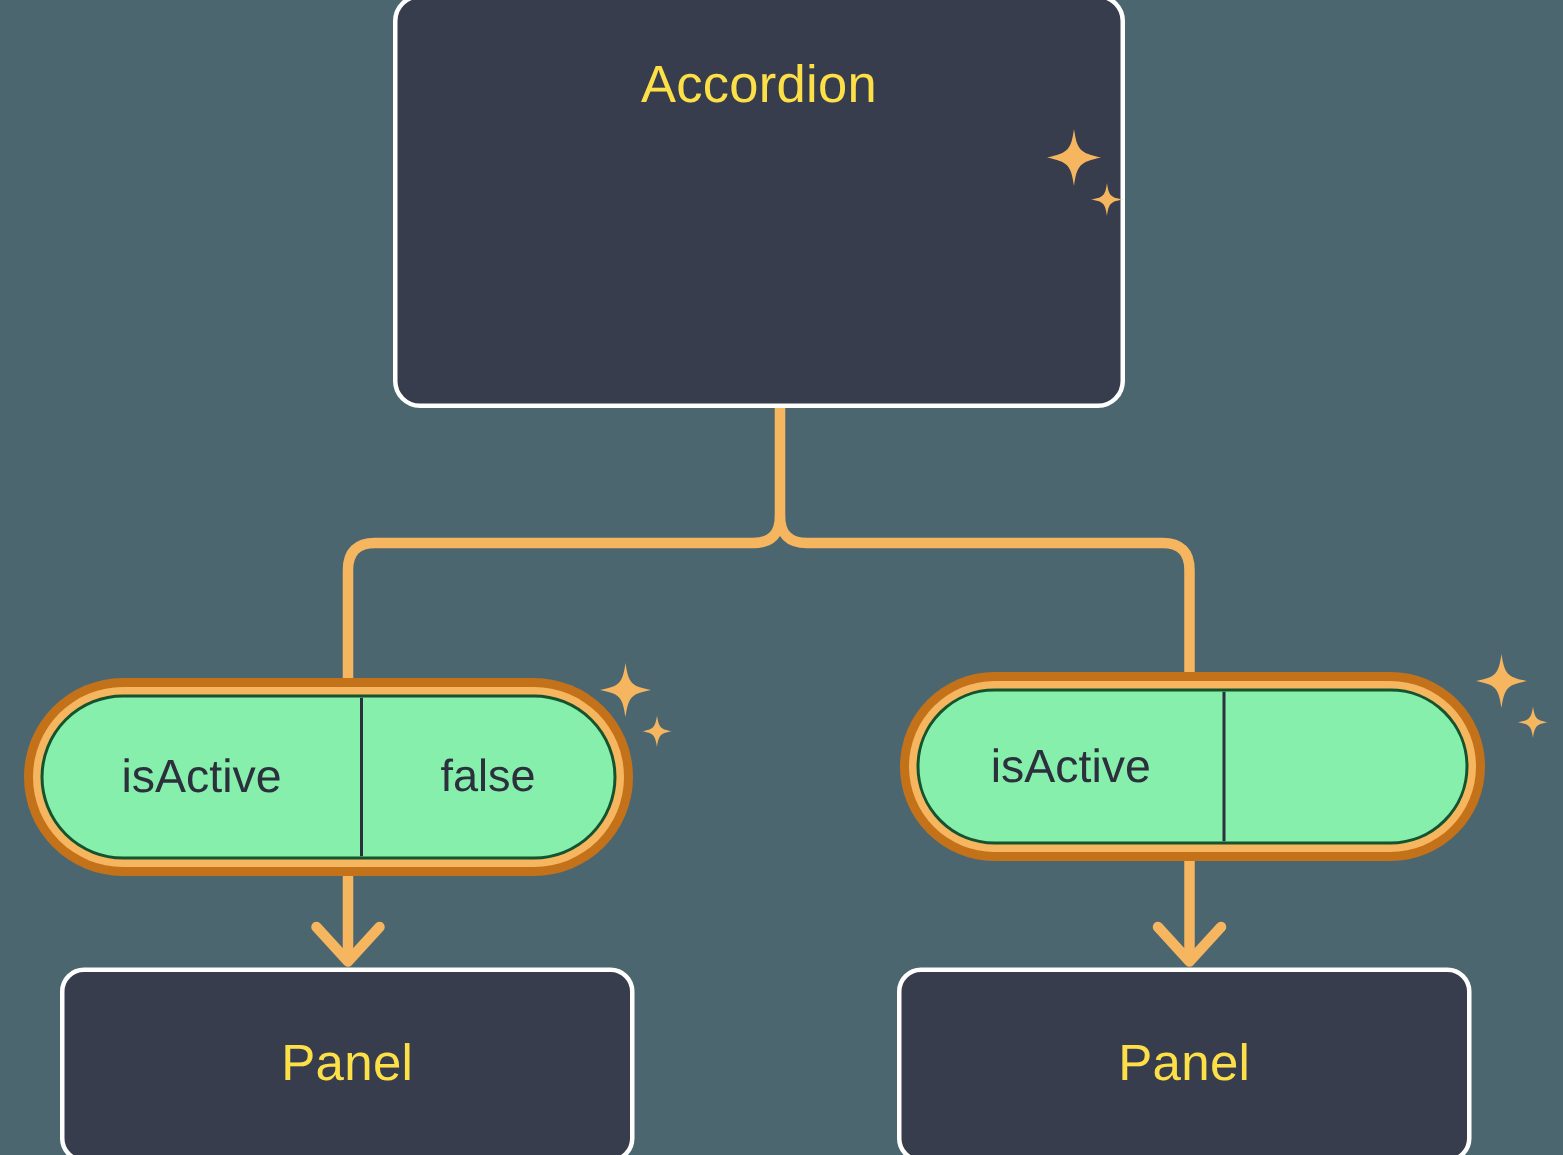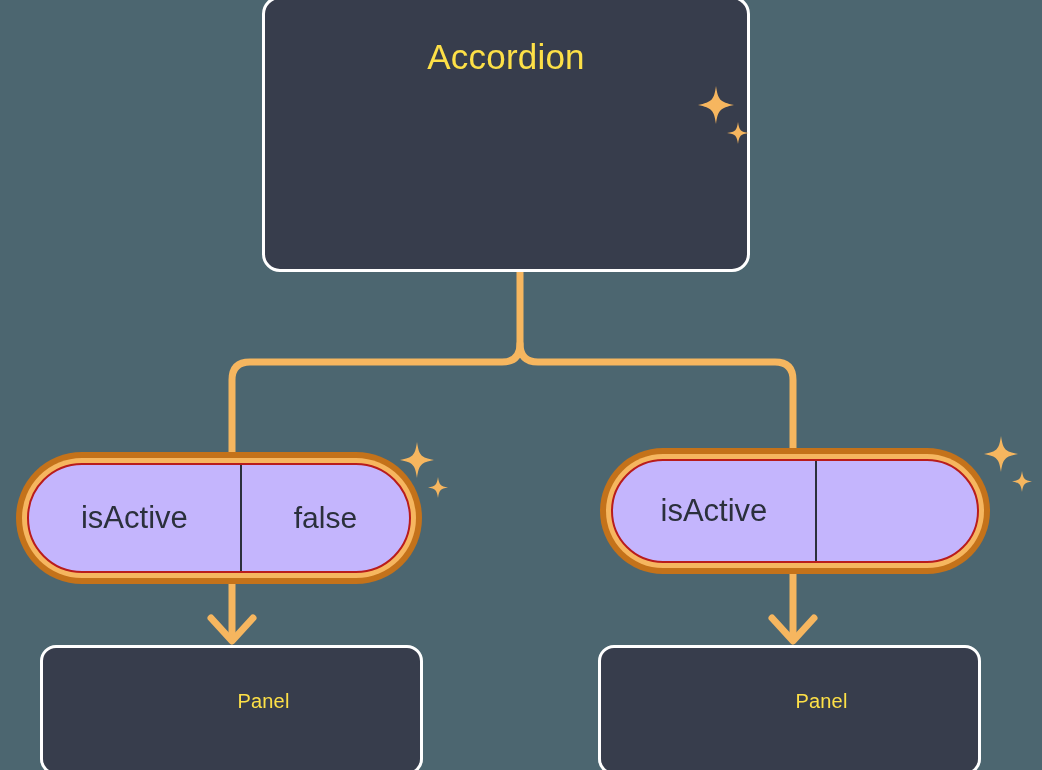--- a/index.html
+++ b/index.html
@@ -62,22 +62,21 @@
     height: 130px;
     border-radius: 16px;
   }
   #panel-left  { left: 40px; }
   #panel-right { left: 598px; }
   .panel-title {
     position: absolute;
     left: 0;
     top: 42px;
     width: 100%;
-    font-size: 20px;
-    margin-left: 32px;
+    font-size: 34px;
   }
 
   
   .pill-outer {
     position: absolute;
     box-sizing: border-box;
     background: #c4721a;              
     border-radius: 999px;
     padding: 6px;
   }
@@ -119,22 +118,22 @@
   }
   .pill-dark .pill-val {
     flex: 1 1 auto;
     color: #8a8ff0;
     font-size: 30px;
     font-weight: 700;
   }
 
   
   .pill-purple .pill-inner {
-    background: #c4b5fd;
-    border: 2px solid #b91c1c;
+    background: #86efac;
+    border: 2px solid #14532d;
   }
   .pill-purple .pill-key {
     flex: 0 0 56%;
     color: #2b303c;
     font-size: 31px;
     font-weight: 400;
     border-right: 2px solid #2b303c;
   }
   .pill-purple .pill-val {
     flex: 1 1 auto;

